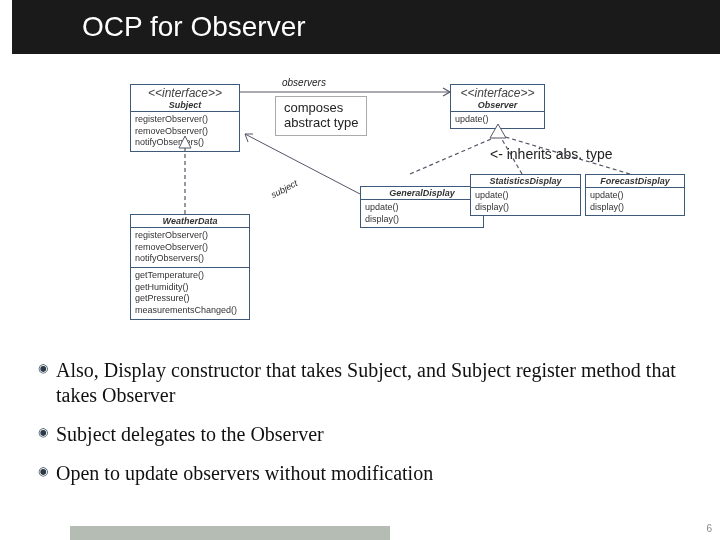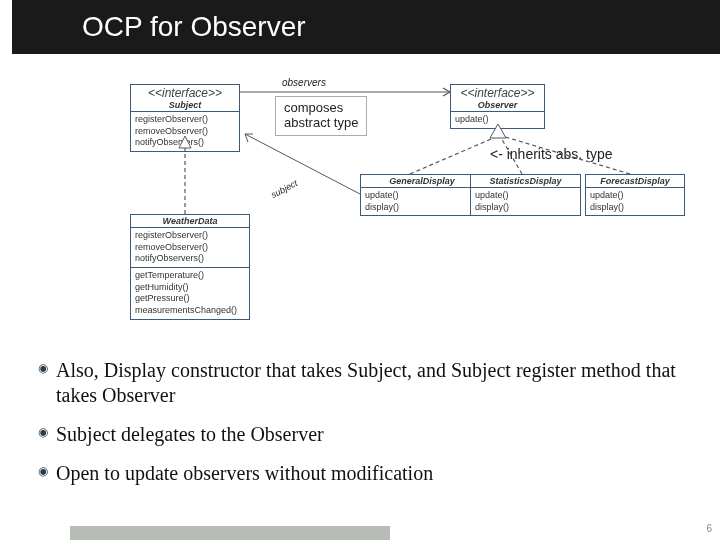--- a/index.html
+++ b/index.html
@@ -64,21 +64,21 @@
       <div>notifyObservers()</div>
     </div>
     <div class="uml-methods uml-section">
       <div>getTemperature()</div>
       <div>getHumidity()</div>
       <div>getPressure()</div>
       <div>measurementsChanged()</div>
     </div>
   </div>
 
-  <div class="uml-box" style="left:360px; top:120px; width:124px">
+  <div class="uml-box" style="left:360px; top:132px; width:124px">
     <div class="uml-title">
       <div class="uml-name">GeneralDisplay</div>
     </div>
     <div class="uml-methods">
       <div>update()</div>
       <div>display()</div>
     </div>
   </div>
 
   <div class="uml-box" style="left:470px; top:120px; width:111px">

